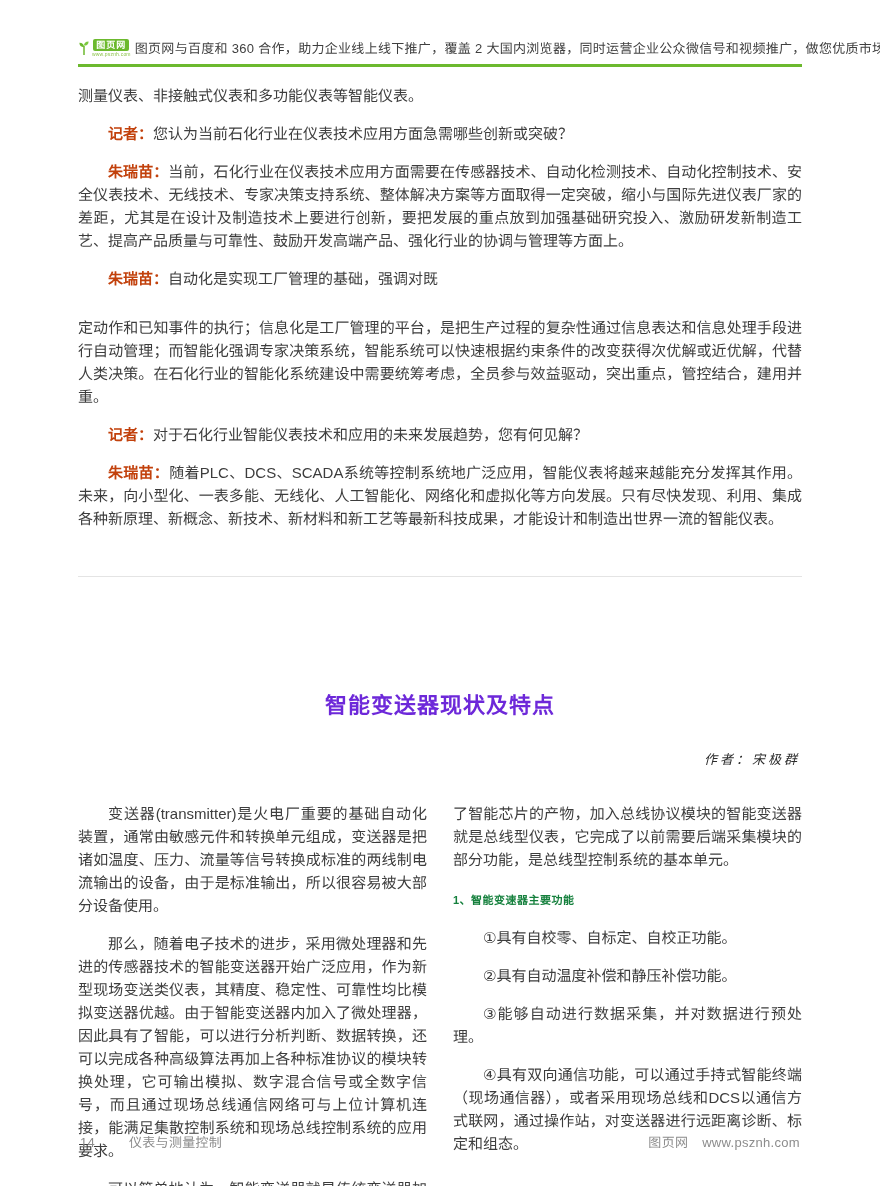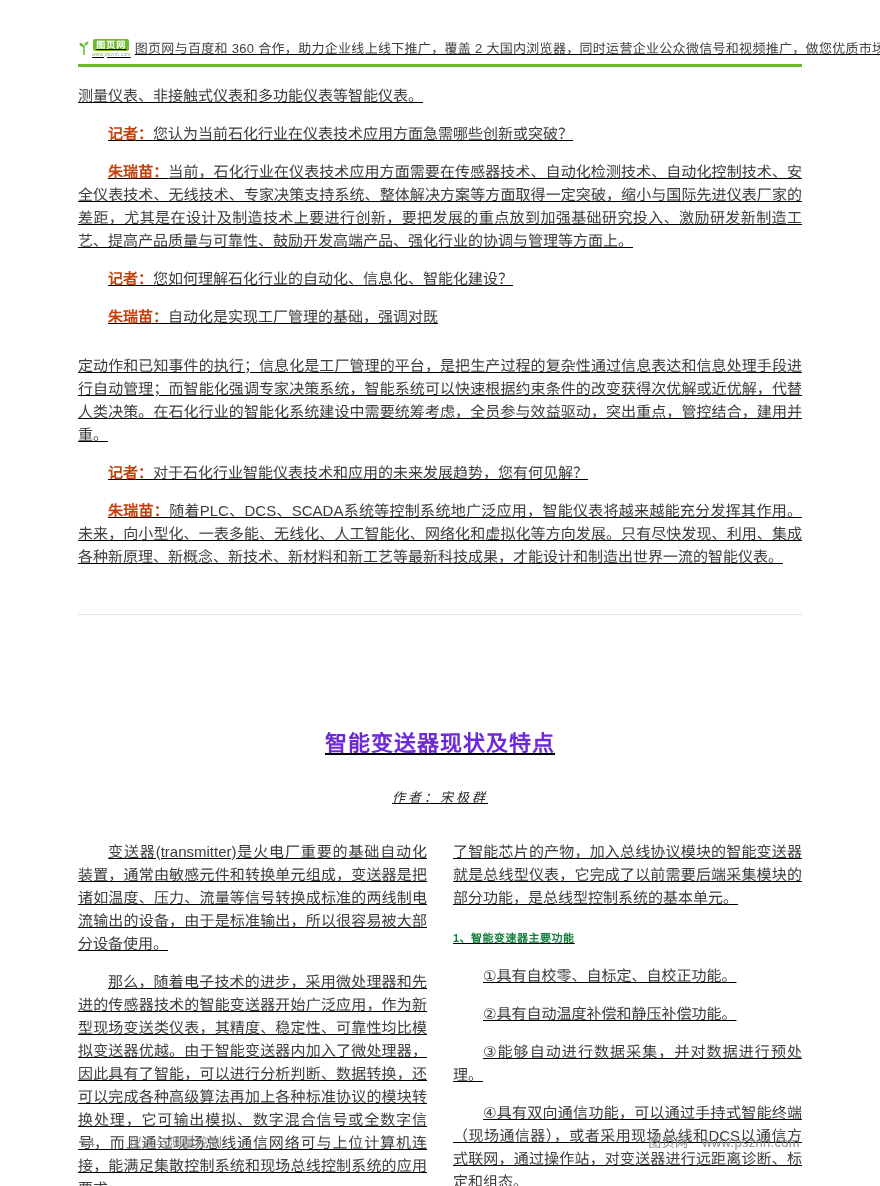--- a/index.html
+++ b/index.html
@@ -1,21 +1,21 @@
 <!DOCTYPE html>
 <html lang="zh-CN"><head>
 <meta charset="utf-8">
 <style>
   * { margin:0; padding:0; box-sizing:border-box; }
   html,body { background:#ffffff; }
   body {
     width:880px; height:1186px;
     font-family:"Liberation Sans","DejaVu Sans",sans-serif;
   }
-  .page { position:relative; width:880px; height:1186px; background:#fff; overflow:hidden;text-decoration:underline; }
+  .page { position:relative; width:880px; height:1186px; background:#fff; overflow:hidden; }
 
   
   .header {
     margin:38px 78px 0;
     display:flex; align-items:center; gap:4px;
     padding-bottom:7px;
     border-bottom:3px solid #6cb92e;
   }
   .logo { display:flex; align-items:center; gap:2px; flex:0 0 auto; }
   .logo-icon svg { width:12px; height:16px; display:block; }
@@ -41,21 +41,21 @@
   .interview { margin-top:17px;flex-direction:column; }
 
   .divider { border:none; border-top:1px solid #e4e4e4; margin:46px 78px 0; }
 
   
   .title {
     margin-top:110px; text-align:center;
     font-size:22px; font-weight:bold; color:#6d28d9; letter-spacing:1px;
   }
   .author {
-    margin:30px 80px 0; text-align:center;
+    margin:30px 80px 0; text-align:right;
     font-size:13px; color:#2c2c2c;
     font-family:"DejaVu Serif","Liberation Serif",serif;
     font-style:italic; letter-spacing:3px;
   }
   .article-body { margin-top:34px; }
 
   .section-heading {
     font-size:11px; font-weight:bold; color:#15803d;
     margin:20px 0 19px; letter-spacing:0.5px;
   }
@@ -89,21 +89,20 @@
       </span>
     </div>
     <div class="tagline">图页网与百度和 360 合作，助力企业线上线下推广，覆盖 2 大国内浏览器，同时运营企业公众微信号和视频推广，做您优质市场部。</div>
   </div>
 
   <div class="cols interview">
     <div class="col">
       <p class="para"><span class="speaker"></span><span>测量仪表、非接触式仪表和多功能仪表等智能仪表。</span></p>
       <p class="para indent"><span class="speaker">记者：</span><span>您认为当前石化行业在仪表技术应用方面急需哪些创新或突破？</span></p>
       <p class="para indent"><span class="speaker">朱瑞苗：</span><span>当前，石化行业在仪表技术应用方面需要在传感器技术、自动化检测技术、自动化控制技术、安全仪表技术、无线技术、专家决策支持系统、整体解决方案等方面取得一定突破，缩小与国际先进仪表厂家的差距，尤其是在设计及制造技术上要进行创新，要把发展的重点放到加强基础研究投入、激励研发新制造工艺、提高产品质量与可靠性、鼓励开发高端产品、强化行业的协调与管理等方面上。</span></p>
-      <p class="para indent"><span class="speaker">记者：</span><span>您如何理解石化行业的自动化、信息化、智能化建设？</span></p>
       <p class="para indent"><span class="speaker">朱瑞苗：</span><span>自动化是实现工厂管理的基础，强调对既</span></p>
     </div>
     <div class="col">
       <p class="para"><span class="speaker"></span><span>定动作和已知事件的执行；信息化是工厂管理的平台，是把生产过程的复杂性通过信息表达和信息处理手段进行自动管理；而智能化强调专家决策系统，智能系统可以快速根据约束条件的改变获得次优解或近优解，代替人类决策。在石化行业的智能化系统建设中需要统筹考虑，全员参与效益驱动，突出重点，管控结合，建用并重。</span></p>
       <p class="para indent"><span class="speaker">记者：</span><span>对于石化行业智能仪表技术和应用的未来发展趋势，您有何见解？</span></p>
       <p class="para indent"><span class="speaker">朱瑞苗：</span><span>随着PLC、DCS、SCADA系统等控制系统地广泛应用，智能仪表将越来越能充分发挥其作用。未来，向小型化、一表多能、无线化、人工智能化、网络化和虚拟化等方向发展。只有尽快发现、利用、集成各种新原理、新概念、新技术、新材料和新工艺等最新科技成果，才能设计和制造出世界一流的智能仪表。</span></p>
     </div>
   </div>
 
   <hr class="divider">

